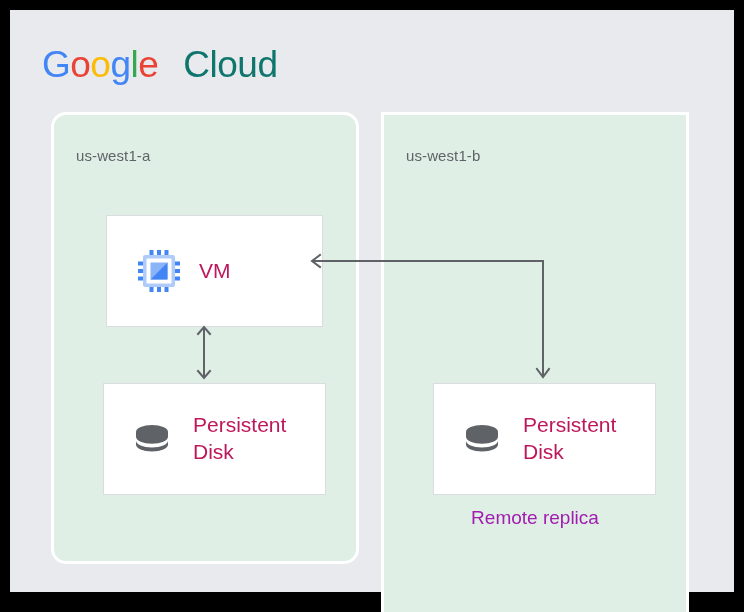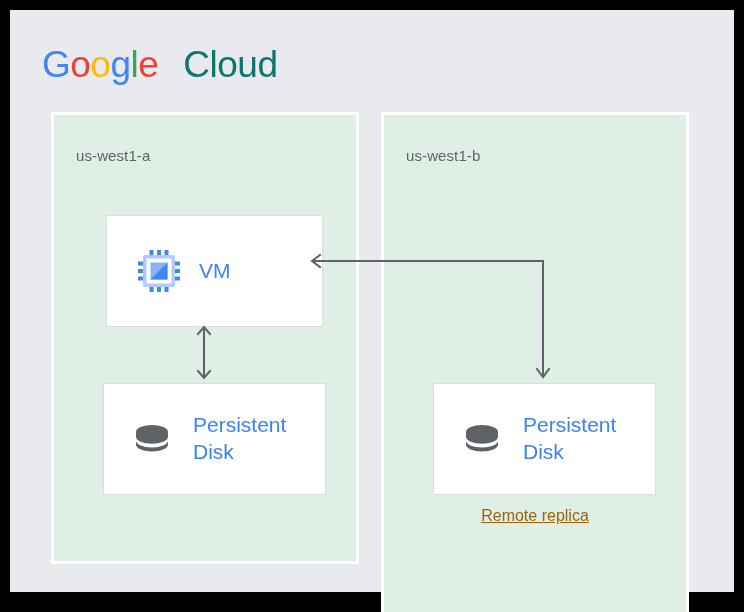--- a/index.html
+++ b/index.html
@@ -57,20 +57,21 @@
     position: absolute;
     background: #DFEFE6;
     border: 3px solid #FFFFFF;
     box-sizing: border-box;
   }
   #zone-a {
     left: 41px;
     top: 102px;
     width: 308px;
     height: 452px;
+    border-radius: 15px;
   }
   #zone-b {
     left: 371px;
     top: 102px;
     width: 308px;
     height: 560px;
   }
   .zone-label {
     position: absolute;
     left: 22px;
@@ -106,33 +107,32 @@
   }
   #disk-box-b {
     left: 49px;
     top: 268px;
     width: 223px;
     height: 112px;
     padding-left: 25px;
   }
   .node-label {
     font-size: 21px;
-    color: #3b82f6;
+    color: #be185d;
     line-height: 1.28;
     margin-left: 18px;
   }
   .node-label.two-line { max-width: 120px; }
 
   
   .caption {
     position: absolute;
-    font-size: 16px;
-    color: #a16207;
+    font-size: 19px;
+    color: #a21caf;
     white-space: nowrap;
-    text-decoration: underline;
   }
   #remote-caption {
     left: 0;
     top: 392px;
     width: 302px;
     text-align: center;
   }
 
   
   .icon-wrap {

